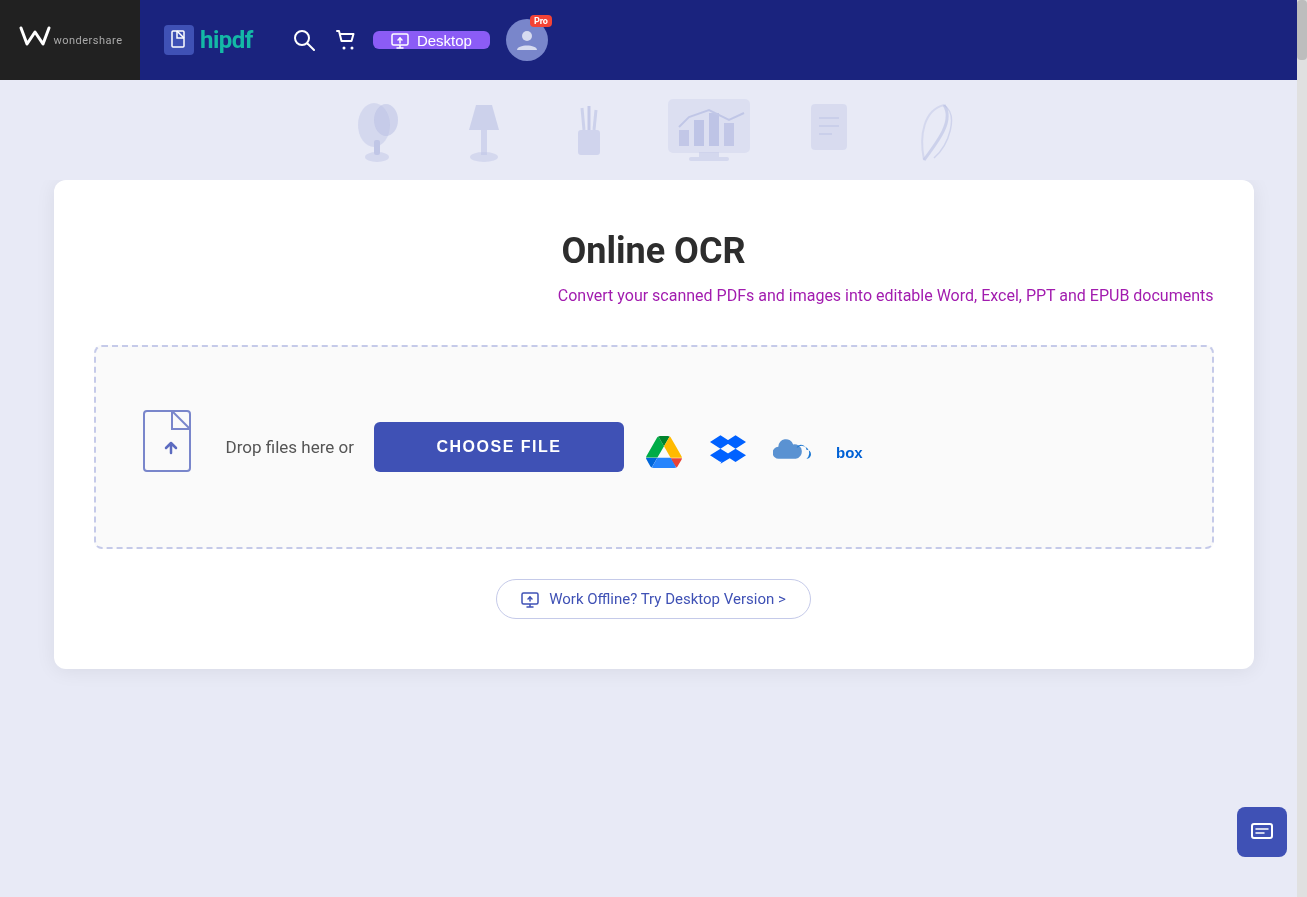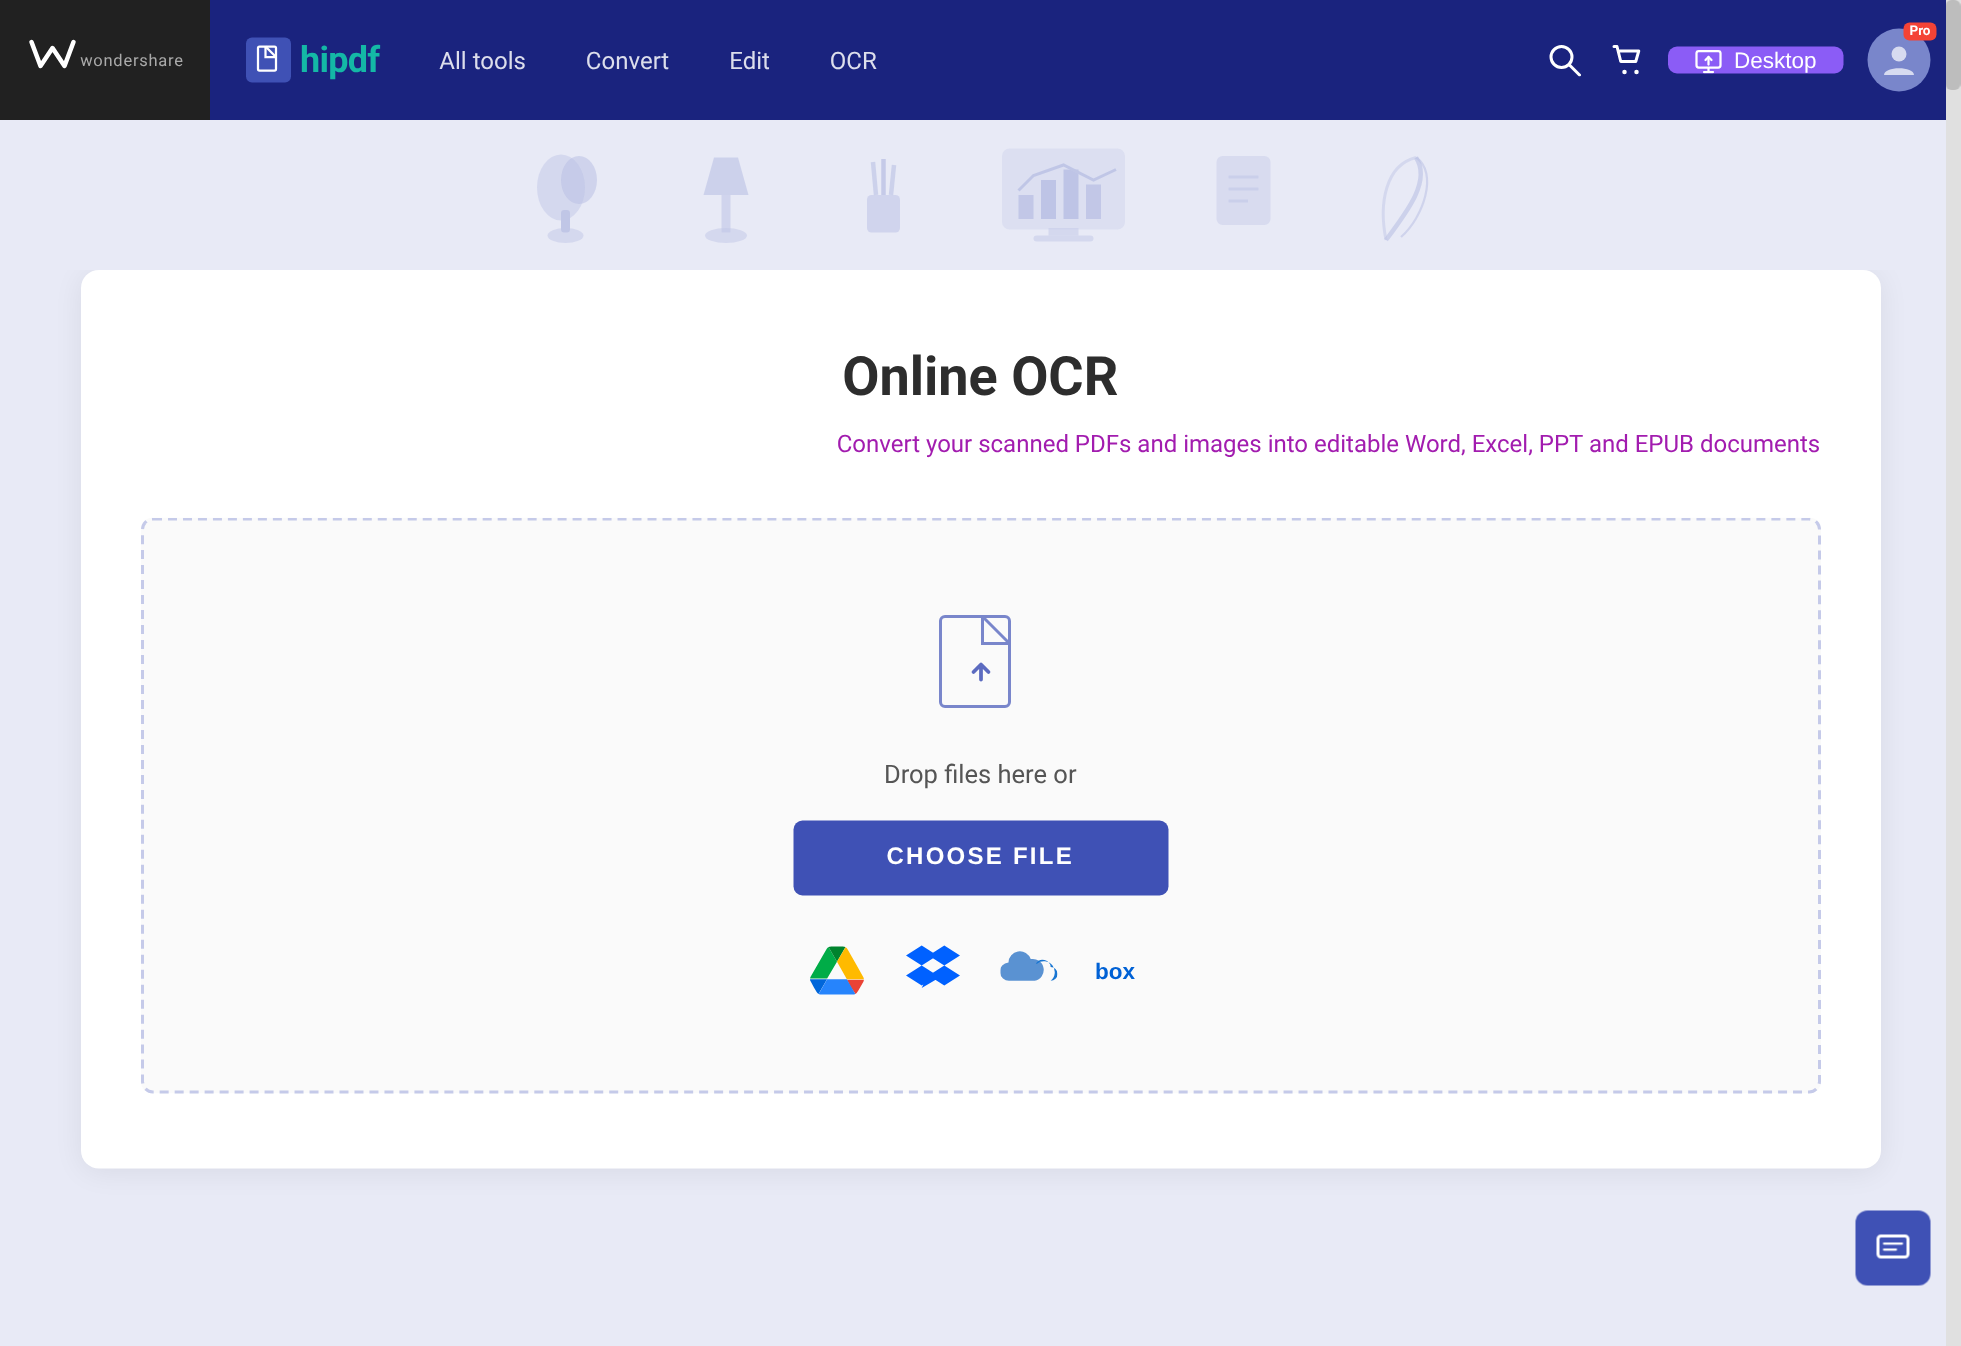--- a/index.html
+++ b/index.html
@@ -190,21 +190,21 @@
       font-size: 16px;
       margin-bottom: 40px;
     }
 
     
     .drop-zone {
       border: 2px dashed #c5cae9;
       border-radius: 8px;
       padding: 60px 40px;
       display: flex;
-      flex-direction: column;
+      flex-direction: row;
       align-items: center;
       gap: 20px;
       background: #fafafa;
       cursor: pointer;
     }
     .upload-icon-wrap {
       display: flex;
       align-items: center;
       justify-content: center;
     }
@@ -321,26 +321,20 @@
     <div class="hipdf-icon-box">
       <svg width="20" height="20" viewBox="0 0 20 20" fill="none">
         <rect x="3" y="1" width="12" height="16" rx="1" stroke="white" stroke-width="1.5" fill="none"></rect>
         <path d="M8 1 L15 8" stroke="white" stroke-width="1.5"></path>
         <path d="M8 1 L8 8 L15 8" stroke="white" stroke-width="1.5" fill="none"></path>
       </svg>
     </div>
     <span class="hipdf-text">hipdf</span>
   </div>
 
-  <div class="nav-links">
-    <a class="nav-link">All tools</a>
-    <a class="nav-link">Convert</a>
-    <a class="nav-link">Edit</a>
-    <a class="nav-link">OCR</a>
-  </div>
 
   <div class="nav-icons">
     <button class="nav-icon-btn">
       <svg width="22" height="22" viewBox="0 0 22 22" fill="none">
         <circle cx="9" cy="9" r="7" stroke="white" stroke-width="2"></circle>
         <line x1="14.5" y1="14.5" x2="21" y2="21" stroke="white" stroke-width="2" stroke-linecap="round"></line>
       </svg>
     </button>
     <button class="nav-icon-btn">
       <svg width="22" height="22" viewBox="0 0 22 22" fill="none">
@@ -483,20 +477,32 @@
         </div>
 
         <div class="cloud-icon">
           <svg width="50" height="24" viewBox="0 0 80 30" xmlns="http://www.w3.org/2000/svg">
             <text x="0" y="26" font-family="Arial, sans-serif" font-size="30" font-weight="bold" fill="#0061d5">box</text>
           </svg>
         </div>
       </div>
     </div>
 
+    <div class="offline-banner">
+      <div class="offline-inner">
+        <svg width="18" height="18" viewBox="0 0 18 18" fill="none">
+          <rect x="1" y="3" width="16" height="11" rx="1.5" stroke="#3f51b5" stroke-width="1.5" fill="none"></rect>
+          <line x1="6" y1="17" x2="12" y2="17" stroke="#3f51b5" stroke-width="1.5" stroke-linecap="round"></line>
+          <line x1="9" y1="14" x2="9" y2="17" stroke="#3f51b5" stroke-width="1.5"></line>
+          <path d="M7 9 L9 7 L11 9" stroke="#3f51b5" stroke-width="1.5" stroke-linecap="round"></path>
+          <line x1="9" y1="7" x2="9" y2="11" stroke="#3f51b5" stroke-width="1.5" stroke-linecap="round"></line>
+        </svg>
+        <span>Work Offline? Try Desktop Version &gt;</span>
+      </div>
+    </div>
   </div>
 </div>
 
 <div class="floating-chat">
   <svg width="24" height="24" viewBox="0 0 24 24" fill="none">
     <rect x="2" y="4" width="20" height="14" rx="2" stroke="white" stroke-width="2" fill="none"></rect>
     <line x1="6" y1="9" x2="18" y2="9" stroke="white" stroke-width="1.5" stroke-linecap="round"></line>
     <line x1="6" y1="13" x2="14" y2="13" stroke="white" stroke-width="1.5" stroke-linecap="round"></line>
   </svg>
 </div>

